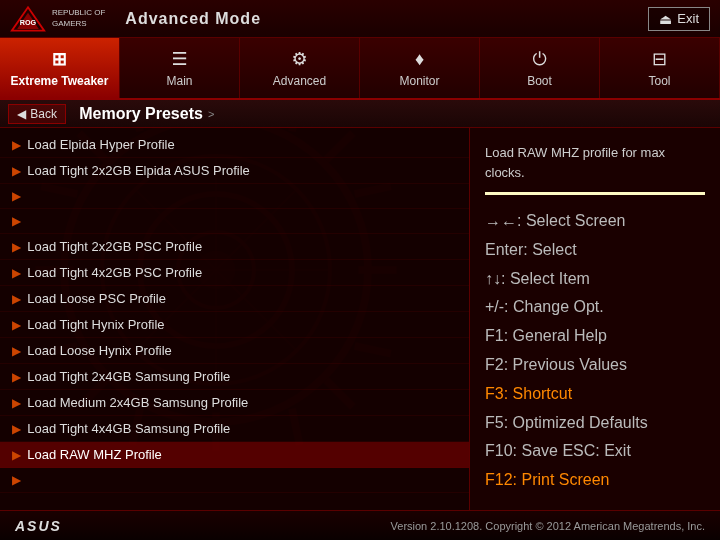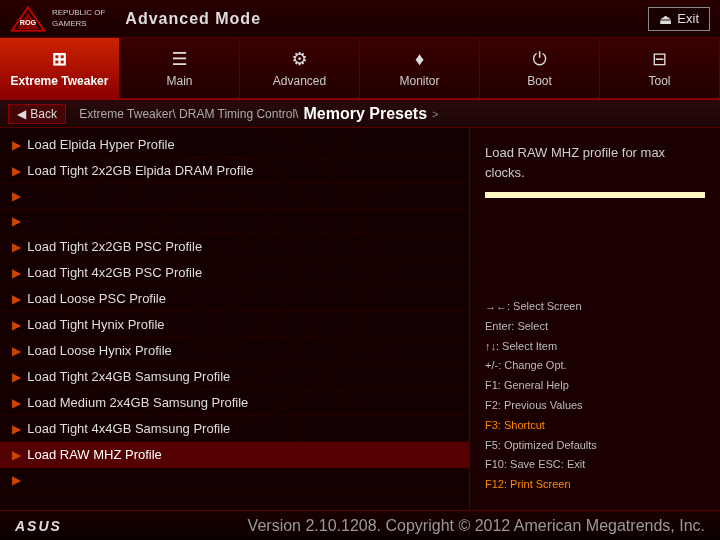--- a/index.html
+++ b/index.html
@@ -188,29 +188,29 @@
       flex: 1;
       padding: 15px;
       display: flex;
       flex-direction: column;
       gap: 8px;
     }
     .info-text {
       color: #ccc;
       font-size: 13px;
       line-height: 1.5;
-      border-bottom: 6px solid #fef9c3;
+      border-bottom: 3px solid #fef9c3;
       padding-bottom: 10px;
     }
     .help-section {
       margin-top: auto;
     }
     .help-item {
       color: #bbb;
-      font-size: 11px;
+      font-size: 16px;
       line-height: 1.8;
     }
     .help-item.highlight {
       color: #ff8800;
     }
 
     
     .bottom-bar {
       position: relative;
       z-index: 10;
@@ -224,21 +224,21 @@
     .asus-logo {
       color: #ddd;
       font-size: 14px;
       font-style: italic;
       font-weight: bold;
       letter-spacing: 2px;
       margin-right: auto;
     }
     .version-text {
       color: #999;
-      font-size: 16px;
+      font-size: 11px;
       text-align: center;
     }
 
     
     .left-panel::-webkit-scrollbar {
       width: 6px;
     }
     .left-panel::-webkit-scrollbar-track {
       background: #1a0000;
     }
@@ -327,35 +327,34 @@
       <span>Tool</span>
     </div>
   </div>
 
 <div class="breadcrumb-bar">
   <div class="back-btn">
     <span>◀</span>
     <span>Back</span>
   </div>
   <span class="breadcrumb-text">&nbsp;</span>
-  <span class="breadcrumb-text">Extreme Tweaker\ DRAM Timing Control\ </span>
   <span class="breadcrumb-active">Memory Presets</span>
   <span class="breadcrumb-arrow"> &gt;</span>
 </div>
 
 <div class="main-content">
 
   <div class="left-panel" id="menu-list">
       <div class="menu-item">
       <span class="menu-arrow">▶</span>
       <span>Load Elpida Hyper Profile</span>
     </div>
       <div class="menu-item">
       <span class="menu-arrow">▶</span>
-      <span>Load Tight 2x2GB Elpida DRAM Profile</span>
+      <span>Load Tight 2x2GB Elpida ASUS Profile</span>
     </div>
       <div class="menu-item">
       <span class="menu-arrow">▶</span>
     </div>
       <div class="menu-item">
       <span class="menu-arrow">▶</span>
     </div>
       <div class="menu-item">
       <span class="menu-arrow">▶</span>
       <span>Load Tight 2x2GB PSC Profile</span>

